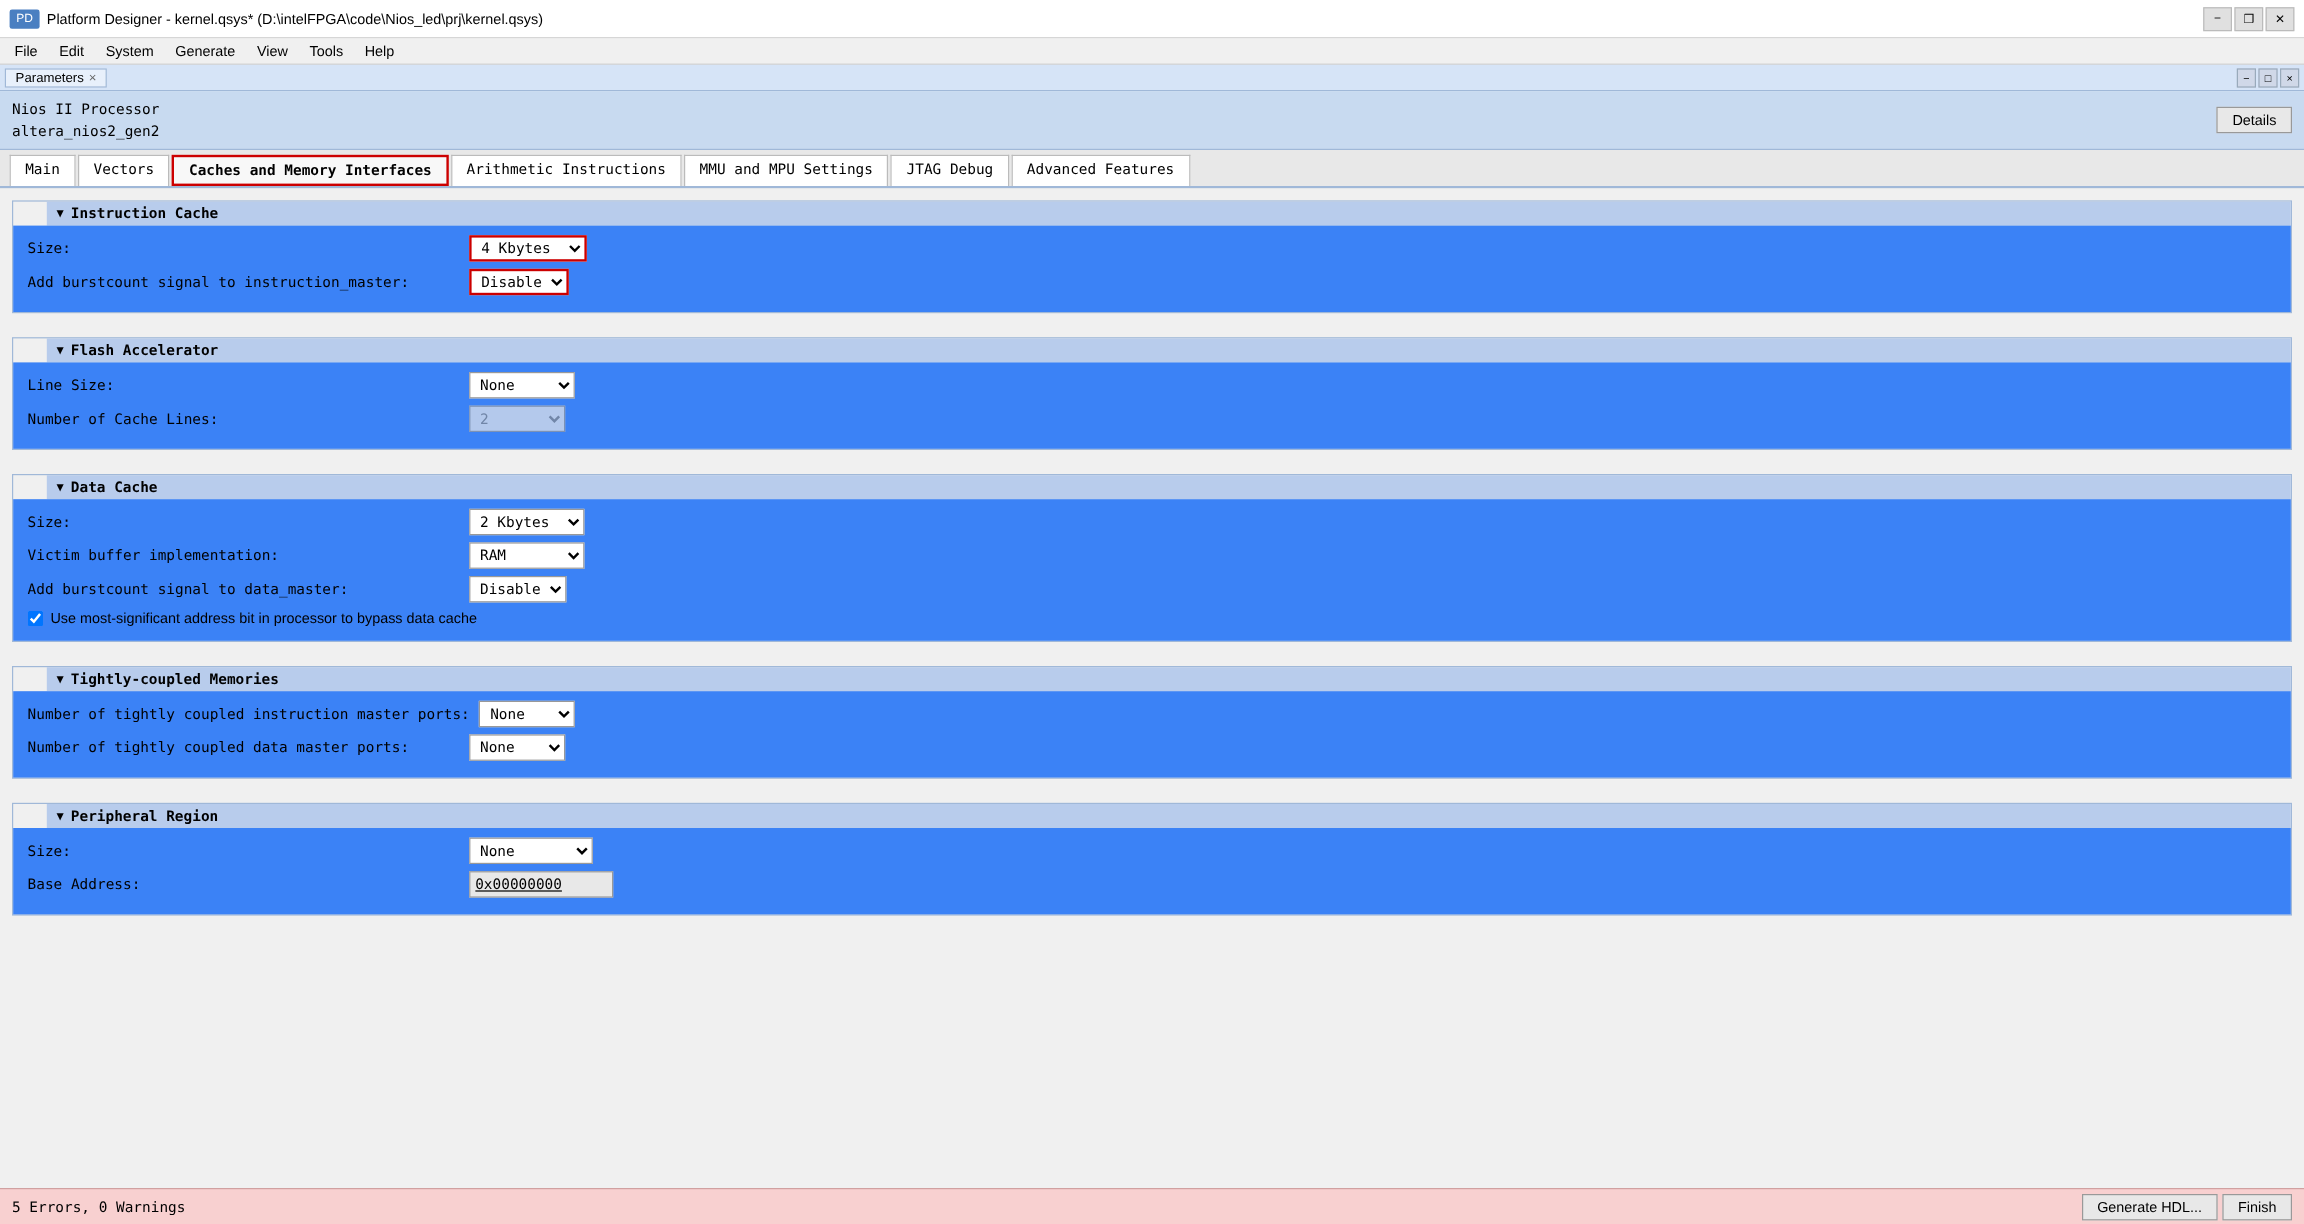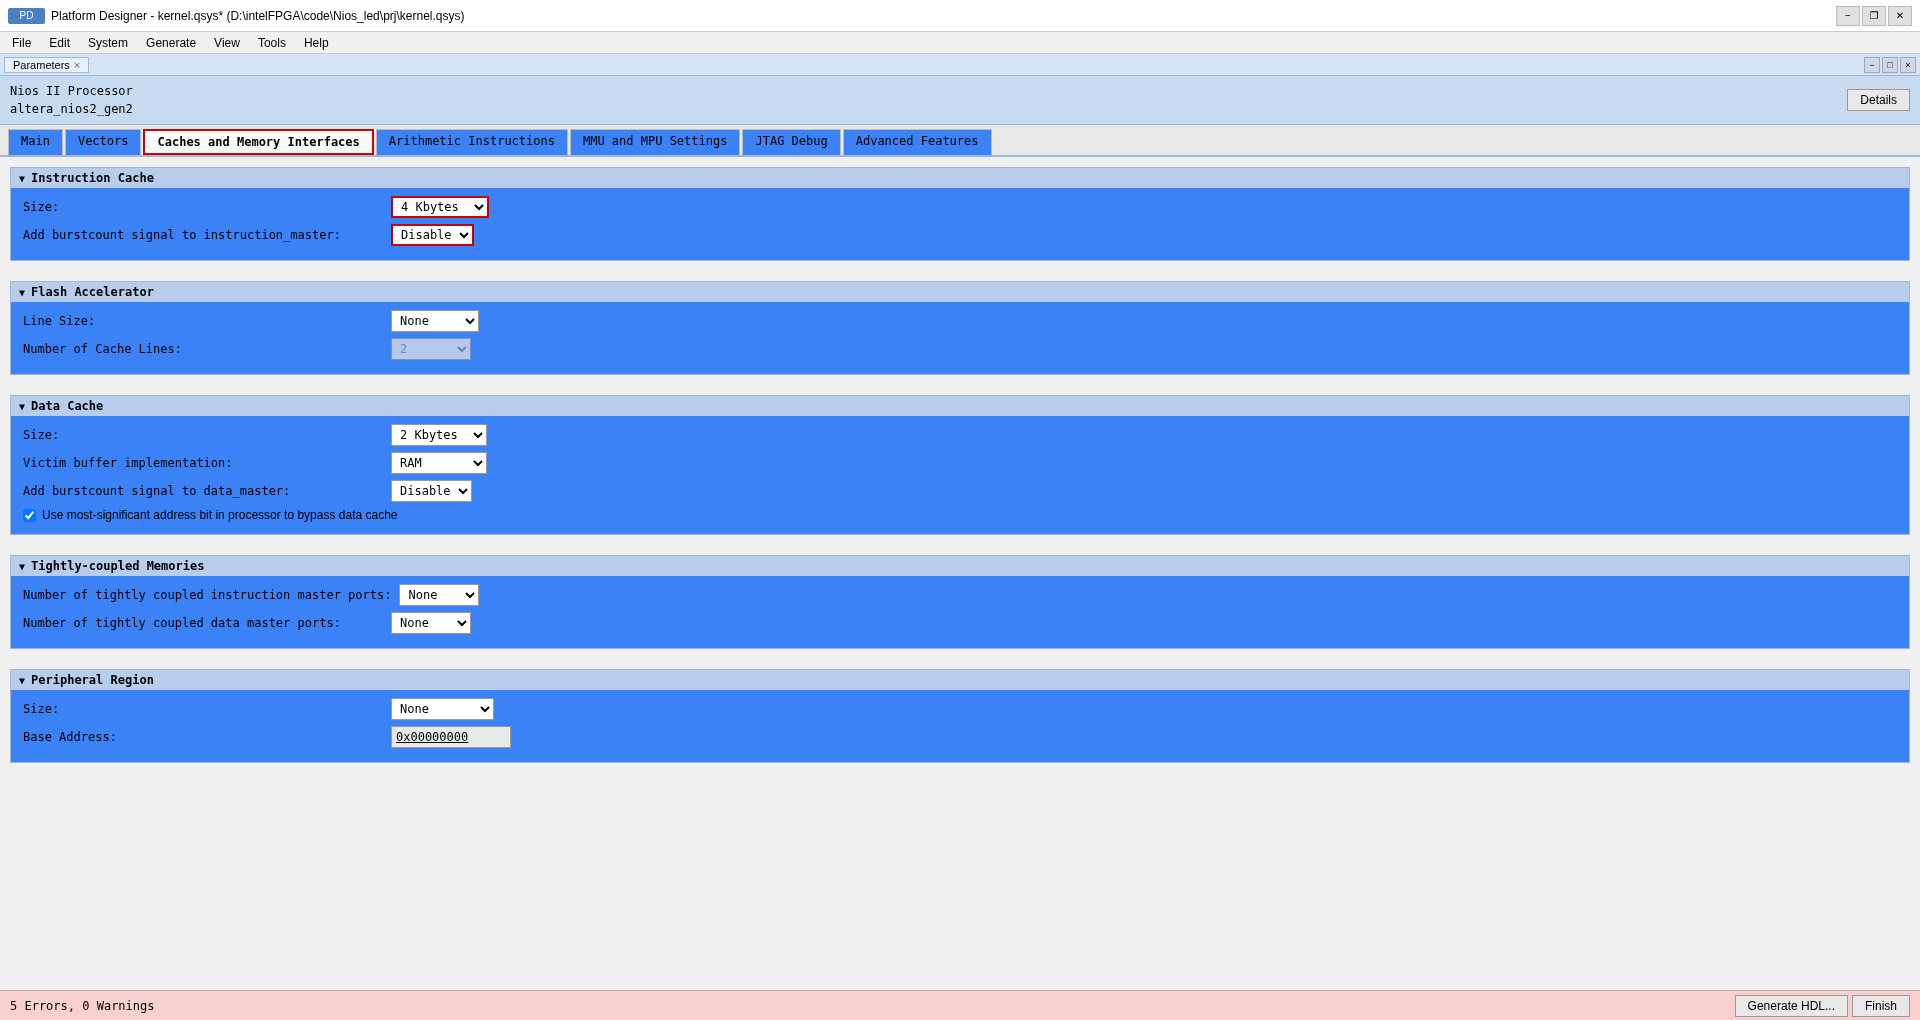--- a/index.html
+++ b/index.html
@@ -22,21 +22,21 @@
       justify-content: space-between;
       padding: 0 8px;
       font-size: 12px;
     }
     .title-bar-left {
       display: flex;
       align-items: center;
       gap: 6px;
     }
     .title-bar-icon {
-      width: 37px;
+      width: 25px;
       height: 16px;
       background: #4a7fc1;
       border-radius: 2px;
       display: flex;
       align-items: center;
       justify-content: center;
       color: white;
       font-size: 10px;
     }
     .title-bar-buttons {
@@ -149,21 +149,21 @@
       background: #e8e8e8;
       border-bottom: 2px solid #a0b8d8;
       padding: 4px 8px 0;
       display: flex;
       gap: 2px;
     }
     .tab {
       padding: 4px 12px;
       border: 1px solid #bbb;
       border-bottom: none;
-      background: #3b82f6;
+      background: #ffffff;
       cursor: pointer;
       font-size: 12px;
       font-family: monospace;
     }
     .tab.active {
       background: #f8f8f8;
       border-color: #888;
       font-weight: bold;
     }
     .tab.highlighted {
@@ -186,20 +186,21 @@
     }
     .section-header {
       background: #b8ccec;
       padding: 3px 8px;
       font-weight: bold;
       font-size: 12px;
       font-family: monospace;
       display: flex;
       align-items: center;
       gap: 6px;
+      margin-left: 28px;
     }
     .section-header::before {
       content: '▼';
       font-size: 10px;
     }
     .section-body {
       background: #3b82f6;
       padding: 8px 12px;
     }
 

